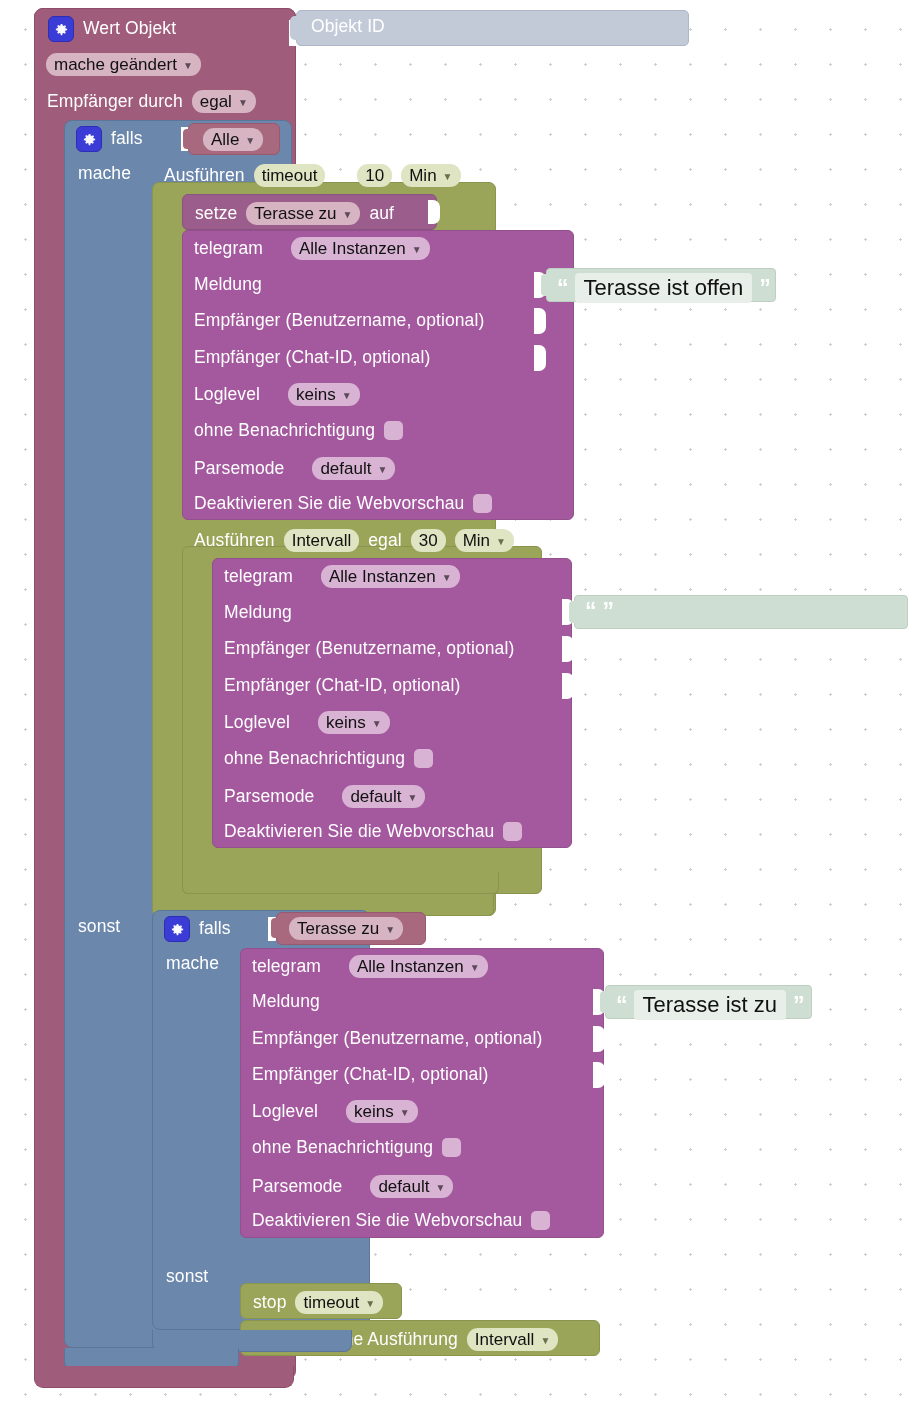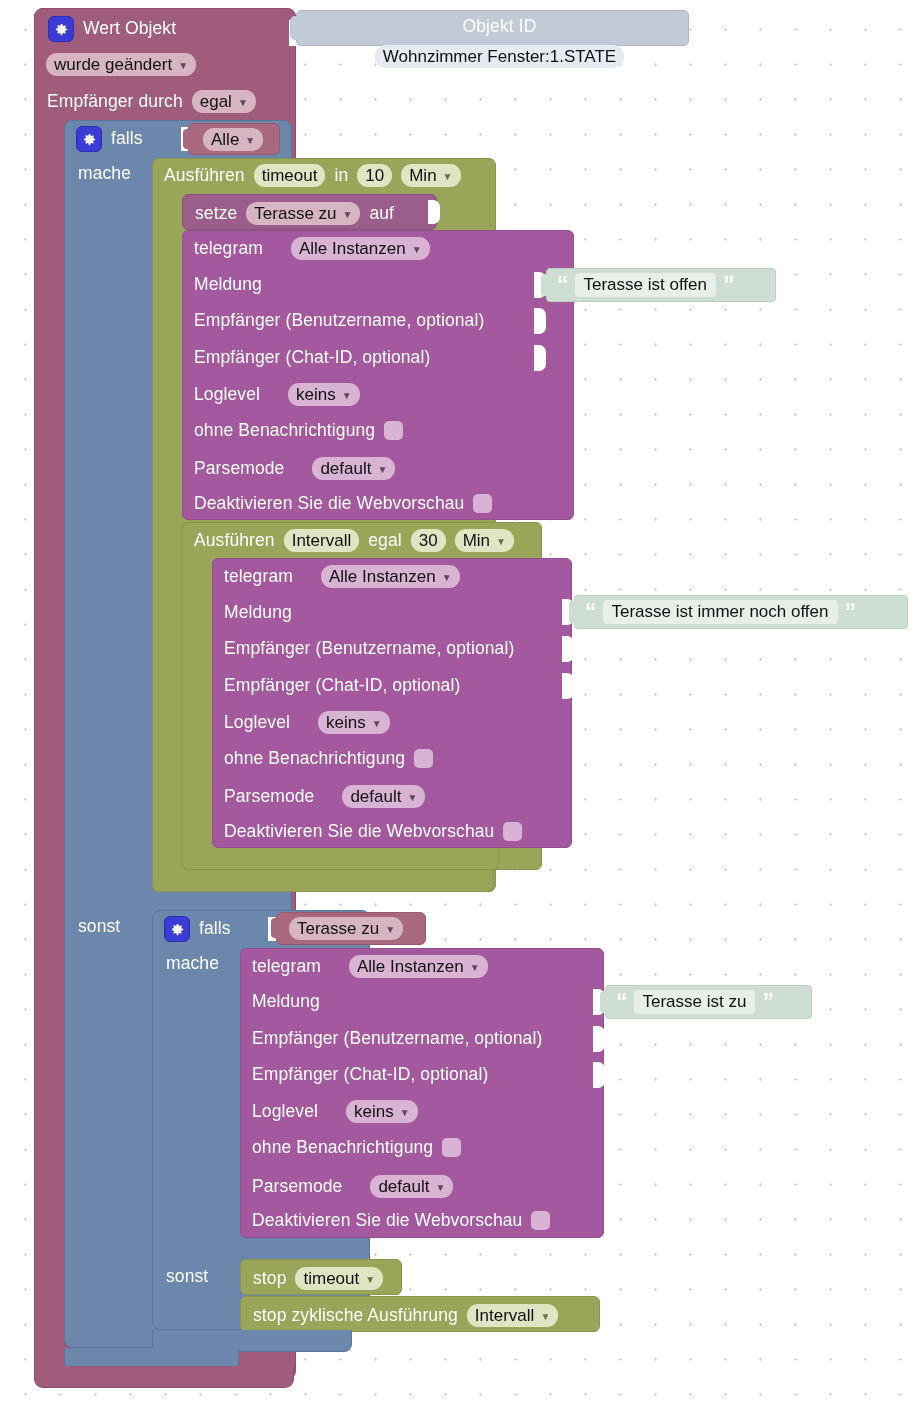--- a/index.html
+++ b/index.html
@@ -11,21 +11,21 @@
     background-position:8px 12px;
     font-family:"Liberation Sans", sans-serif;
     position:relative;
     overflow:hidden;
     -webkit-font-smoothing:antialiased;
   }
   .blk{position:absolute;box-sizing:border-box;}
   
   .c-event   {background:#a05c7b;border:1px solid #8d4e6b;}
   .c-control {background:#6b87ac;border:1px solid #5b7699;}
-  .c-timeout {background:#9aa55a;border:1px solid #89944e;}
+  .c-timeout {background:#9aa55a;border:1px solid #89944e;margin-top:24px;}
   .c-telegram{background:#a4589e;border:1px solid #92508d;}
   .c-setze   {background:#9a5d8c;border:1px solid #8a5280;text-align:right;}
   .c-value   {background:#a8697f;border:1px solid #96596f;}
   .c-objid   {background:#c2cad8;border:1px solid #aeb7c7;}
   .c-text    {background:#cfded2;border:1px solid #bdcfc1;}
 
   .lbl{color:#ffffff;font-size:17.5px;line-height:1;white-space:nowrap;letter-spacing:.1px;}
 
   
   .fld{
@@ -51,21 +51,21 @@
   
   .cbox{
     display:inline-block;width:19px;height:19px;border-radius:5px;
     background:#d8b3d3;vertical-align:middle;
   }
 
   .row{display:flex;align-items:center;gap:9px;}
 
   
   .q{color:#ffffff;font-size:23px;font-weight:700;line-height:1;letter-spacing:-1px;}
-  .tval{background:#e7efe8;border-radius:4px;padding:2px 9px;font-size:17px;color:#111;}
+  .tval{background:#e7efe8;border-radius:4px;padding:2px 9px;font-size:22px;color:#111;}
 </style>
 </head>
 <body>
 
 <div class="blk c-event" style="left:34px;top:8px;width:262px;height:1372px;border-radius:9px 9px 9px 9px;"></div>
 
 <div class="blk c-event" style="left:34px;top:8px;width:262px;height:110px;border-radius:9px 9px 0 0;border-bottom:none;"></div>
 
 <div class="blk" style="left:48px;top:16px;width:240px;height:30px;">
   <div class="row">
@@ -74,43 +74,40 @@
           <path d="M12 8.5A3.5 3.5 0 1 0 12 15.5 3.5 3.5 0 0 0 12 8.5zm0 5.2a1.7 1.7 0 1 1 0-3.4 1.7 1.7 0 0 1 0 3.4z"></path>
           <path d="M21 13.2v-2.4l-2.3-.4a7 7 0 0 0-.7-1.7l1.3-1.9-1.7-1.7-1.9 1.3a7 7 0 0 0-1.7-.7L13.2 3h-2.4l-.4 2.3a7 7 0 0 0-1.7.7L6.8 4.7 5.1 6.4l1.3 1.9a7 7 0 0 0-.7 1.7L3 10.8v2.4l2.7.4a7 7 0 0 0 .7 1.7l-1.3 1.9 1.7 1.7 1.9-1.3a7 7 0 0 0 1.7.7l.4 2.7h2.4l.4-2.7a7 7 0 0 0 1.7-.7l1.9 1.3 1.7-1.7-1.3-1.9a7 7 0 0 0 .7-1.7z" opacity=".95"></path>
         </svg>
     </span>
     <span class="lbl">Wert Objekt</span>
   </div>
 </div>
 
 <div class="blk" style="left:46px;top:53px;">
   <span class="fld f-rose">
-    <span>wurde geändert</span>
+    <span>mache geändert</span>
     <span class="caret">▼</span>
   </span>
 </div>
 
 <div class="blk" style="left:47px;top:90px;">
   <div class="row">
     <span class="lbl">Empfänger durch</span>
     <span class="fld f-rose">
       <span>egal</span>
       <span class="caret">▼</span>
     </span>
   </div>
 </div>
 
 <div class="blk" style="left:289px;top:20px;width:14px;height:26px;background:#ffffff;border-radius:0 7px 7px 0;"></div>
 
 <div class="blk c-objid" style="left:296px;top:10px;width:393px;height:36px;border-radius:5px;">
-  <div class="row" style="padding:7px 0 0 14px;flex-direction:column;">
+  <div class="row" style="padding:7px 0 0 14px;">
     <span class="lbl">Objekt ID</span>
-    <span class="fld f-grey">
-      <span>Wohnzimmer Fenster:1.STATE</span>
-    </span>
   </div>
 </div>
 <div class="blk" style="left:290px;top:16px;width:8px;height:24px;background:#c2cad8;border-radius:5px 0 0 5px;"></div>
 
 <div class="blk c-control" style="left:64px;top:120px;width:228px;height:1228px;border-radius:8px;"></div>
 
 <div class="blk" style="left:76px;top:126px;">
   <div class="row">
     <span class="gear">
       <svg width="15" height="15" viewBox="0 0 24 24" fill="#ffffff">
@@ -301,21 +298,20 @@
 <div class="blk" style="left:224px;top:822px;">
   <div class="row">
     <span class="lbl">Deaktivieren Sie die Webvorschau</span>
     <span class="cbox"></span>
   </div>
 </div>
 
 <div class="blk c-text" style="left:574px;top:595px;width:334px;height:34px;border-radius:4px;">
   <div class="row" style="padding:4px 0 0 10px;gap:7px;">
     <span class="q">“</span>
-    <span class="tval">Terasse ist immer noch offen</span>
     <span class="q">”</span>
   </div>
 </div>
 <div class="blk" style="left:569px;top:601px;width:7px;height:22px;background:#cfded2;border-radius:4px 0 0 4px;"></div>
 
 <div class="blk c-timeout" style="left:182px;top:848px;width:317px;height:22px;border-radius:0 0 6px 6px;border-top:none;"></div>
 <div class="blk c-timeout" style="left:152px;top:870px;width:342px;height:22px;border-radius:0 0 6px 6px;border-top:none;"></div>
 
 <div class="blk lbl" style="left:78px;top:918px;">sonst</div>
 

